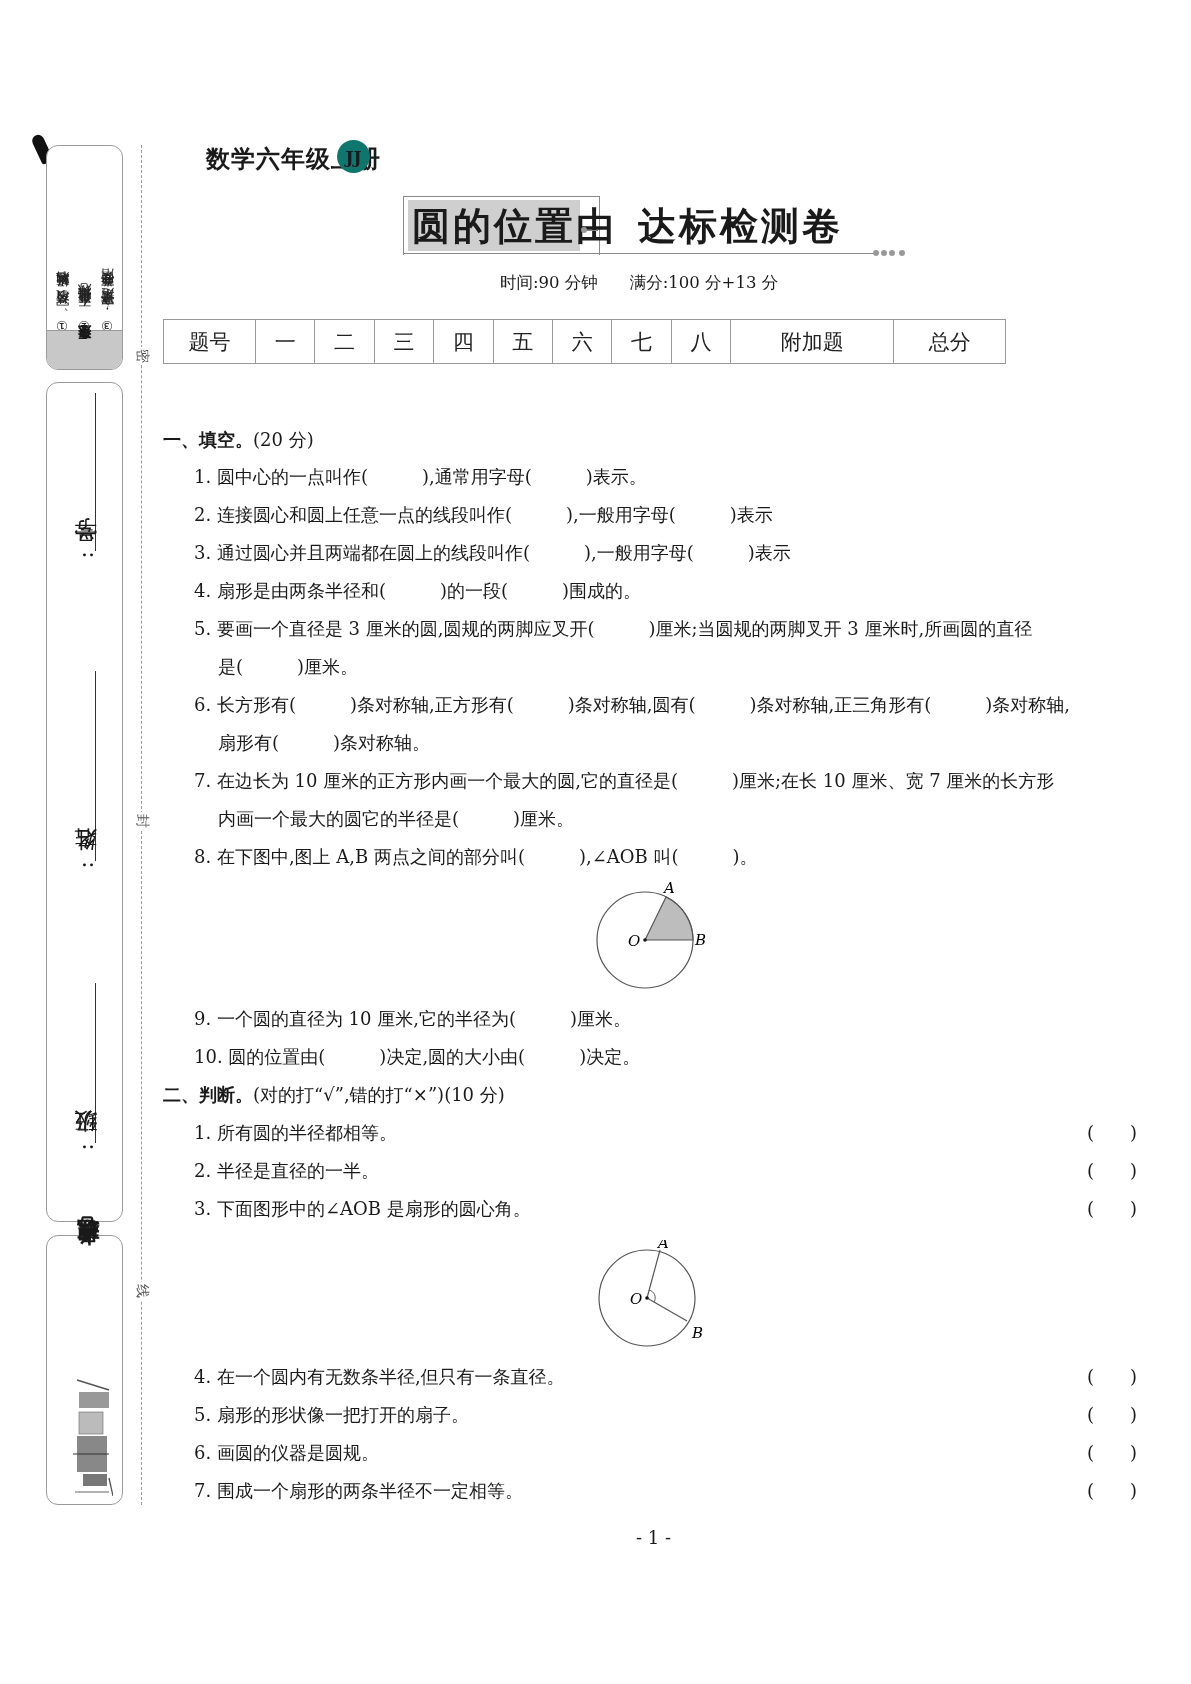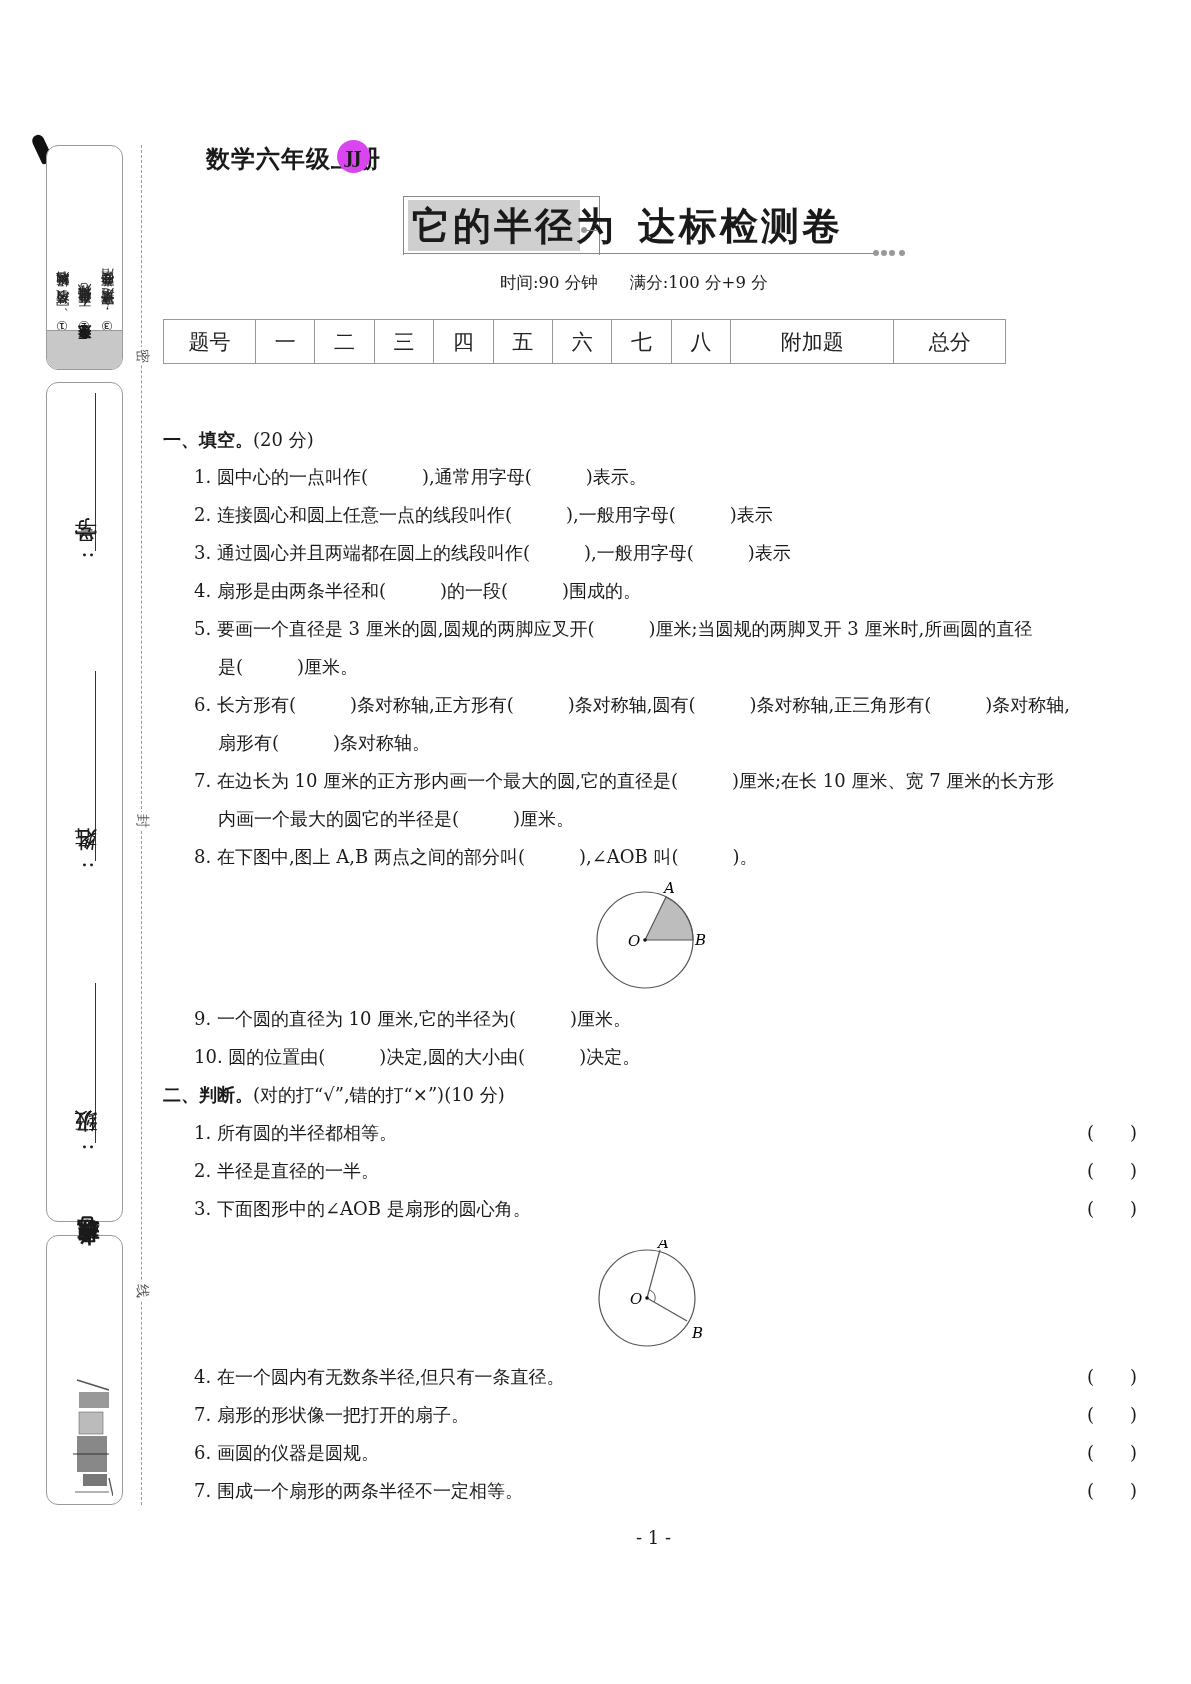--- a/index.html
+++ b/index.html
@@ -41,21 +41,21 @@
 
   .dash-line { position: absolute; left: 141px; top: 145px; height: 1360px;
                border-left: 1.5px dashed #9a9a9a; }
   .seal-char { position: absolute; left: 133px; width: 18px; background: #fff;
                font-size: 14px; color: #555; text-align: center; transform: rotate(90deg); }
 
   
   .book-title { position: absolute; left: 166px; top: 143px; font-family: "DejaVu Serif", serif;
                 font-weight: bold; font-size: 24px; letter-spacing: 1px; margin-left: 40px; }
   .jj-badge { position: absolute; left: 337px; top: 140px; width: 33px; height: 33px;
-              border-radius: 50%; background: #d946ef; font-weight: bold; font-size: 17px;
+              border-radius: 50%; background: #0f766e; font-weight: bold; font-size: 17px;
               display: flex; align-items: center; justify-content: center; }
 
   .title-frame { position: absolute; left: 403px; top: 196px; width: 195px; height: 58px;
                  border: 1.5px solid #8a8a8a; border-bottom: none; }
   .title-under { position: absolute; left: 403px; top: 253px; width: 470px; height: 0;
                  border-top: 1.5px solid #8a8a8a; }
   .title-gray { position: absolute; left: 408px; top: 200px; width: 172px; height: 51px;
                 background: #cfcfcf; }
   .title-unit { position: absolute; left: 412px; top: 200px; font-family: "DejaVu Serif", serif;
                 font-weight: bold; font-size: 38px; letter-spacing: 3px; line-height: 51px; }
@@ -132,32 +132,32 @@
 <div class="dash-line"></div>
 <div class="seal-char" style="top:347px;">密</div>
 <div class="seal-char" style="top:812px;">封</div>
 <div class="seal-char" style="top:1282px;">线</div>
 
 <div class="book-title">数学六年级上册</div>
 <div class="jj-badge">JJ</div>
 
 <div class="title-frame"></div>
 <div class="title-gray"></div>
-<div class="title-unit">它的半径为</div>
+<div class="title-unit">圆的位置由</div>
 <div class="frame-connector"></div>
 <div class="frame-dot" style="left:581px; top:227px;"></div>
 <div class="title-main">达标检测卷</div>
 <div class="title-under"></div>
 <div class="frame-dot" style="left:873px; top:250px;"></div>
 <div class="frame-dot" style="left:881px; top:250px;"></div>
 <div class="frame-dot" style="left:889px; top:250px;"></div>
 <div class="frame-dot" style="left:899px; top:250px;"></div>
 
 <div class="exam-meta">
-  <span>时间:90 分钟</span><span>满分:100 分+9 分</span>
+  <span>时间:90 分钟</span><span>满分:100 分+13 分</span>
 </div>
 
 <table class="score">
   <tbody>
       <tr>
     <td class="first">题号</td>
     <td>一</td>
     <td>二</td>
     <td>三</td>
     <td>四</td>
@@ -216,20 +216,20 @@
   <line x1="57" y1="58" x2="97" y2="81" stroke="#555" stroke-width="1.2"></line>
   <path d="M59 50 A8 8 0 0 1 64 62" fill="none" stroke="#555" stroke-width="1"></path>
   <circle cx="57" cy="58" r="1.8" fill="#111"></circle>
   <text x="40" y="64" font-size="15" font-style="italic" font-family="DejaVu Serif, serif">O</text>
   <text x="68" y="8" font-size="15" font-style="italic" font-family="DejaVu Serif, serif">A</text>
   <text x="102" y="98" font-size="15" font-style="italic" font-family="DejaVu Serif, serif">B</text>
 </svg>
 
 <div class="line" style="left:194px; top:1365px;">4. 在一个圆内有无数条半径,但只有一条直径。</div>
 <div class="paren-ans" style="top:1365px;">(　　)</div>
-<div class="line" style="left:194px; top:1403px;">7. 扇形的形状像一把打开的扇子。</div>
+<div class="line" style="left:194px; top:1403px;">5. 扇形的形状像一把打开的扇子。</div>
 <div class="paren-ans" style="top:1403px;">(　　)</div>
 <div class="line" style="left:194px; top:1441px;">6. 画圆的仪器是圆规。</div>
 <div class="paren-ans" style="top:1441px;">(　　)</div>
 <div class="line" style="left:194px; top:1479px;">7. 围成一个扇形的两条半径不一定相等。</div>
 <div class="paren-ans" style="top:1479px;">(　　)</div>
 
 <div class="page-num">- 1 -</div>
 
 </body></html>

